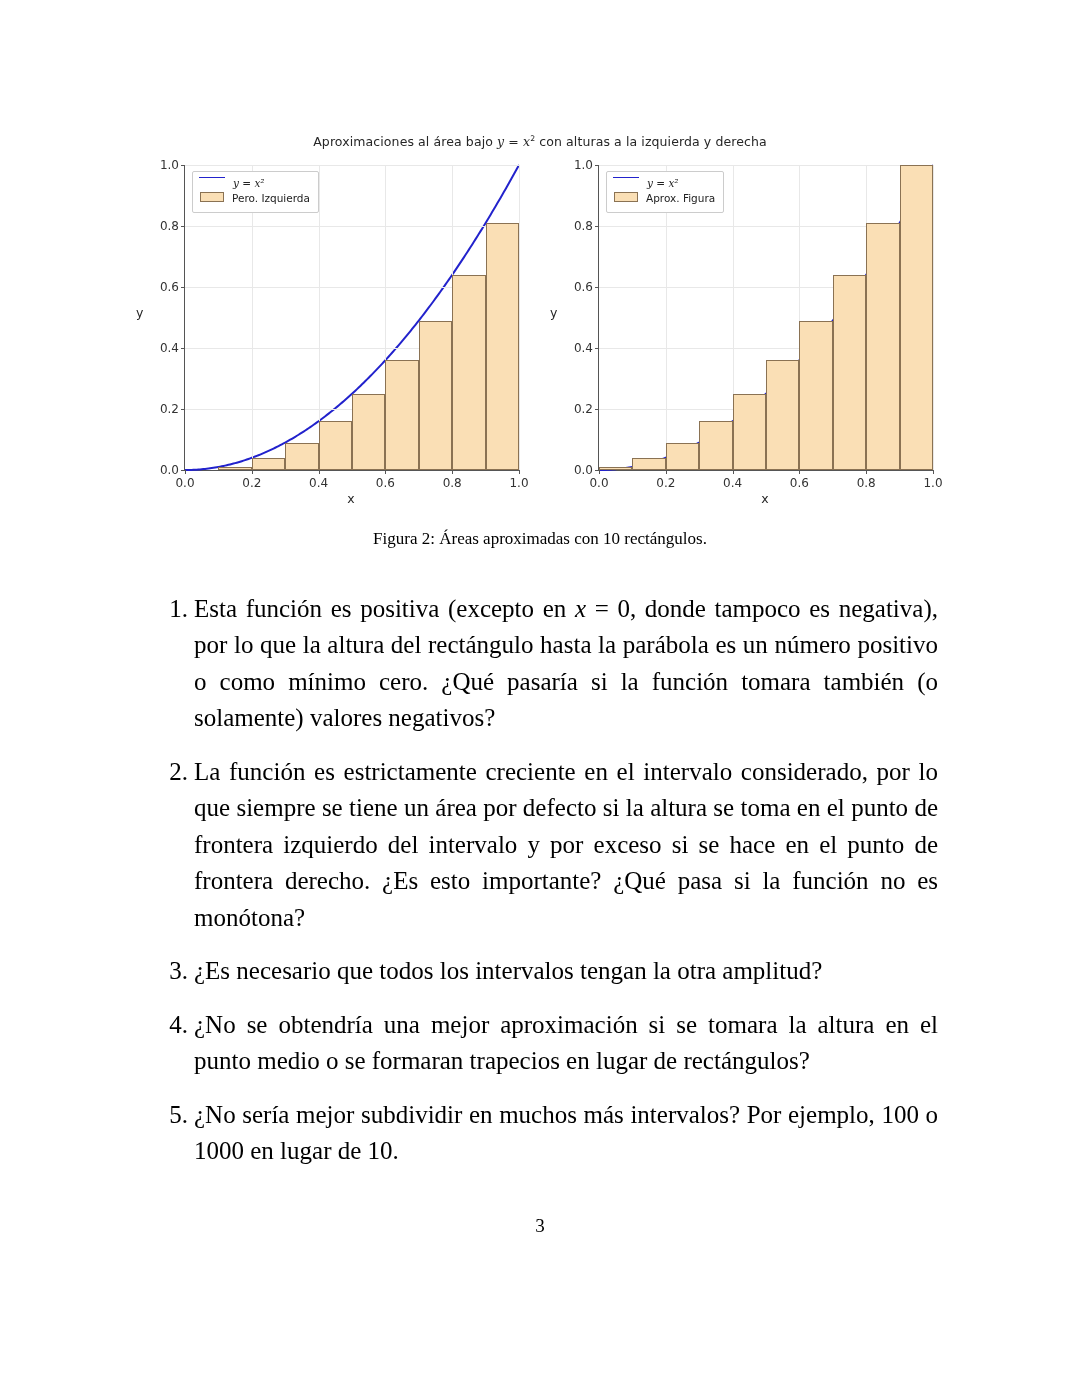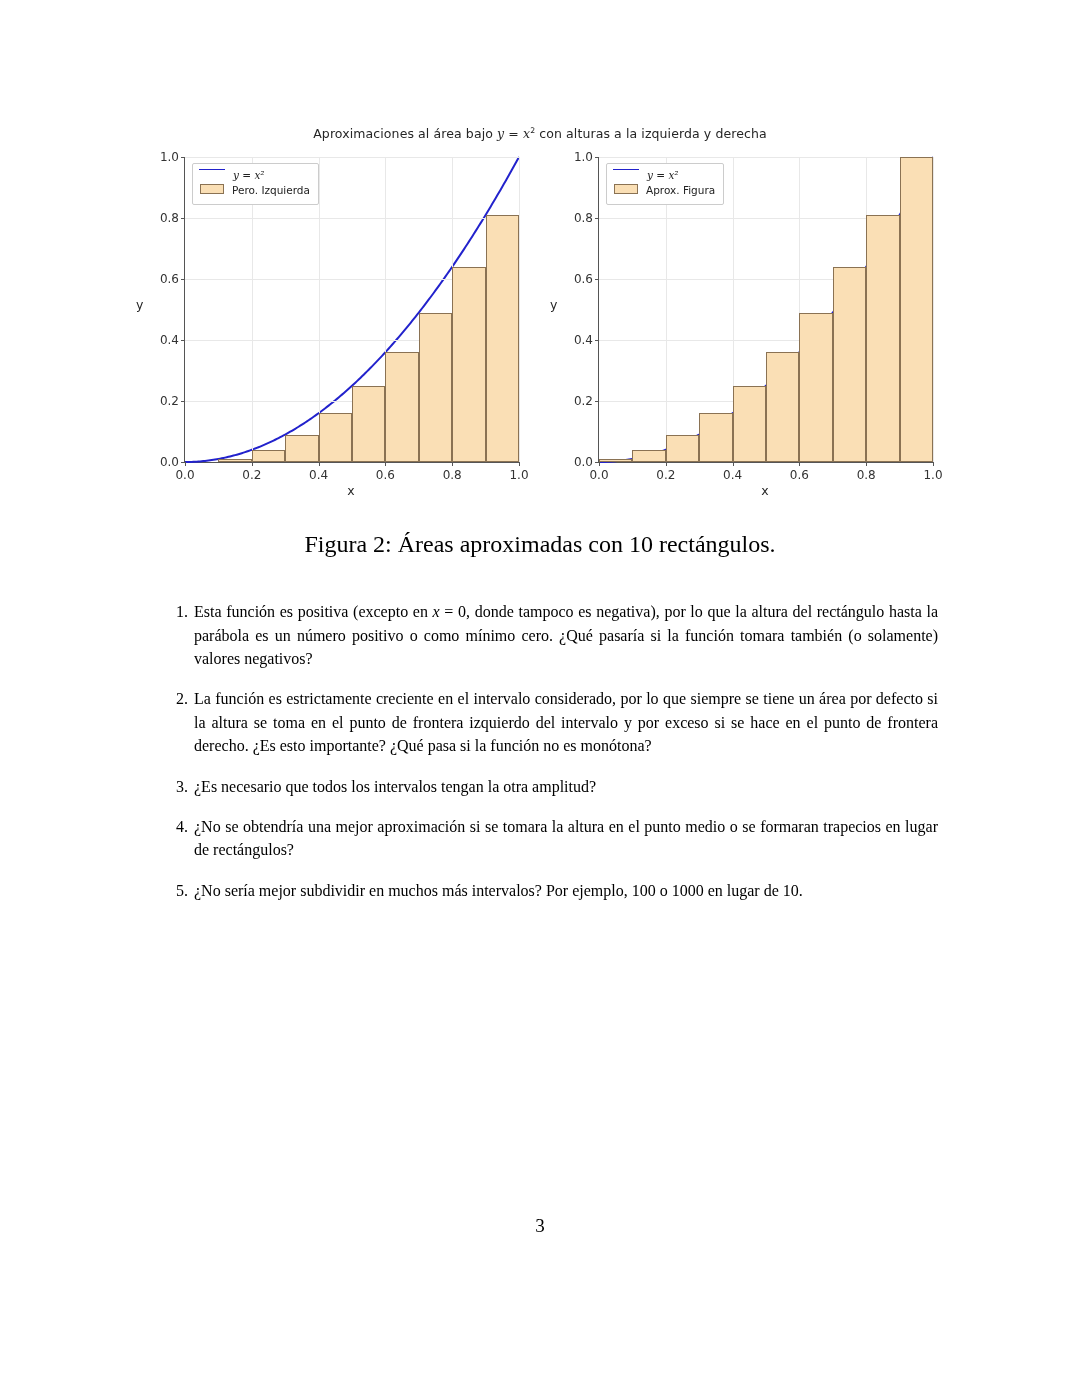--- a/index.html
+++ b/index.html
@@ -22,21 +22,21 @@
     left: 0;
     top: 118px;
     width: 1080px;
   }
   .fig-suptitle {
     text-align: center;
     font-family: "DejaVu Sans", sans-serif;
     font-size: 12.5px;
     color: #262626;
     letter-spacing: 0.1px;
-    margin: 8px 0 6px 0;
+    margin: 16px 0 6px 0;
   }
   .charts-row {
     display: flex;
     justify-content: center;
     gap: 24px;
   }
   .chart-panel {
     width: 390px;
     position: relative;
   }
@@ -176,41 +176,41 @@
 
   
   #doc-body {
     position: absolute;
     left: 142px;
     top: 528px;
     width: 796px;
   }
   .fig-caption {
     text-align: center;
-    font-size: 24px;
+    font-size: 17px;
     margin: 0 0 40px 0;
     line-height: 1.35;
   }
   p.para {
     margin: 0 0 14px 0;
     font-size: 19.6px;
     line-height: 1.46;
     text-align: justify;
   }
   ol.qlist {
     margin: 16px 0 16px 0;
     padding: 0;
     list-style: none;
     counter-reset: qitem;
   }
   ol.qlist > li {
     position: relative;
     padding-left: 52px;
     margin-bottom: 17px;
-    font-size: 16px;
+    font-size: 25px;
     line-height: 1.46;
     text-align: justify;
   }
   ol.qlist > li::before {
     counter-increment: qitem;
     content: counter(qitem) ".";
     position: absolute;
     left: 20px;
     width: 26px;
     text-align: right;

